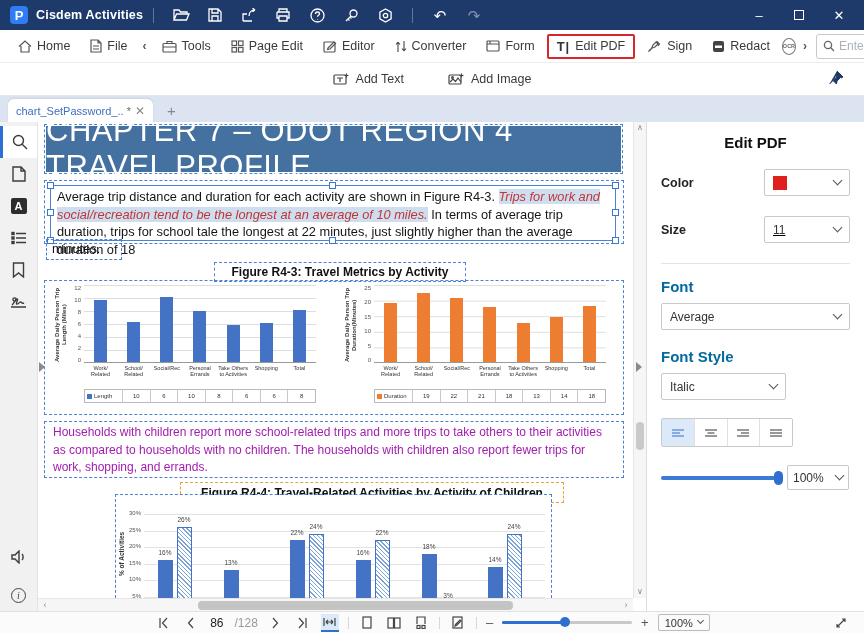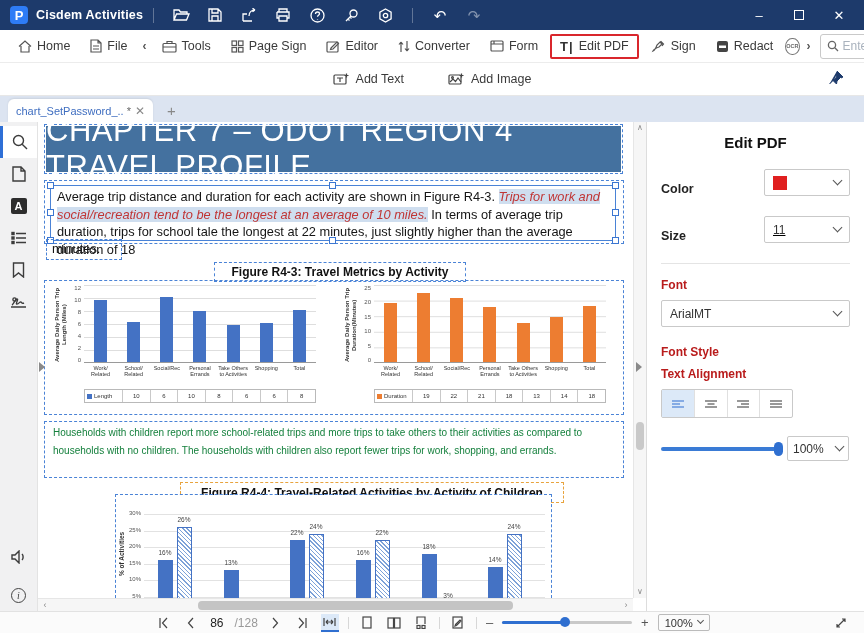--- a/index.html
+++ b/index.html
@@ -77,21 +77,21 @@
   .xchart .bars { display:flex; align-items:flex-end; border-bottom:1px solid #9a9a9a; }
   .xchart .bcol { flex:1; display:flex; justify-content:center; align-items:flex-end; }
   .xchart .bar { width:13px; }
   .xchart .cats { display:flex; }
   .xchart .cat { flex:1; font-size:5.5px; color:#333; text-align:center; padding:2px 1px 1px; line-height:6px; height:26px; }
   .xchart .trow { display:flex; border:1px solid #b9b9b9; height:14px; }
   .xchart .lcell { width:38px; font-size:6px; color:#333; display:flex; align-items:center; gap:2px; padding-left:2px; border-right:1px solid #c9c9c9; }
   .xchart .sw { width:5px; height:5px; display:inline-block; }
   .xchart .tcell { flex:1; font-size:6px; color:#333; text-align:center; line-height:12px; border-right:1px solid #c9c9c9; }
   .xchart .tcell:last-child { border-right:none; }
-  .para2 { position:absolute; left:6px; top:299px; width:580px; height:57px; border:1px dashed #4a83d6; font-size:10px; line-height:17.5px; color:#15803d; padding:2px 8px; }
+  .para2 { position:absolute; left:6px; top:299px; width:580px; height:57px; border:1px dashed #4a83d6; font-size:12px; line-height:17.5px; color:#a21caf; padding:2px 8px; }
   .figcap2 { position:absolute; left:142px; top:360px; width:384px; height:21px; border:1px dashed #e8a33d; font-weight:bold; font-size:12px; color:#111; display:flex; align-items:center; justify-content:center; }
   .chart3wrap { position:absolute; left:77px; top:372px; width:437px; height:104px; border:1px dashed #4a83d6; border-bottom:none; }
   .chart3 { position:relative; width:100%; height:100%; overflow:hidden; background:#fff; }
   .ylab2 { position:absolute; left:2px; top:24px; writing-mode:vertical-rl; transform:rotate(180deg); font-size:6.5px; font-weight:bold; color:#333; height:70px; text-align:center; }
   .gline { position:absolute; left:28px; right:6px; height:1px; background:#e2e2e2; }
   .gtick { position:absolute; left:0; width:25px; text-align:right; font-size:6px; color:#555; }
   .gbar { position:absolute; width:15px; }
   .gbar.solid { background:#4472c4; }
   .gbar.hatched { background:repeating-linear-gradient(45deg,#ffffff 0 2px,#7da2d8 2px 3px); border:1px solid #4472c4; }
   .glab { position:absolute; width:30px; text-align:center; font-size:6.5px; color:#444; }
@@ -102,31 +102,31 @@
   .scroll-arrow { position:absolute; width:100%; text-align:center; color:#8a8a8a; font-size:8px; line-height:10px; }
   .hscroll { position:absolute; left:0; right:13px; bottom:0; height:13px; background:#f6f6f6; border-top:1px solid #e6e6e6; display:flex; align-items:center; }
   .hthumb { position:absolute; top:2px; height:9px; border-radius:4px; background:#c4c4c4; left:160px; width:315px; }
   .h-arrow { color:#8a8a8a; font-size:9px; width:14px; text-align:center; }
   .h-arrow.right { margin-left:auto; }
   .collapse-arrow { position:absolute; width:0; height:0; border-top:5px solid transparent; border-bottom:5px solid transparent; border-left:6px solid #8a8a8a; top:240px; cursor:pointer; z-index:5; }
 
   
   .rightpanel { width:218px; background:#fff; border-left:1px solid #ddd; padding:10px 14px 0; }
   .rp-title { text-align:center; font-size:15px; font-weight:bold; color:#111; margin:2px 0 18px; }
-  .rp-row { display:flex; align-items:flex-end; justify-content:space-between; margin-bottom:20px; }
+  .rp-row { display:flex; align-items:center; justify-content:space-between; margin-bottom:20px; }
   .rp-label { font-size:12.5px; font-weight:bold; color:#222; }
   .rp-select { border:1px solid #c9c9c9; border-radius:2px; height:27px; display:flex; align-items:center; justify-content:space-between; padding:0 8px; cursor:pointer; background:#fff; }
   .rp-select.small { width:86px;text-decoration:underline; }
   .rp-select.full { width:100%; }
   .rp-select.mid { width:125px; }
   .chev-down { width:7px; height:7px; border-right:1.4px solid #555; border-bottom:1.4px solid #555; transform:rotate(45deg); margin-top:-4px; }
   .swatch { width:14px; height:14px; background:#e01f1f; }
   .rp-val { font-size:12px; color:#333; }
   .rp-divider { height:1px; background:#e4e4e4; margin:2px 0 14px; }
-  .rp-sec-label { font-size:12px; font-weight:bold; color:#b91c1c; margin-bottom:8px; }
+  .rp-sec-label { font-size:15px; font-weight:bold; color:#0369a1; margin-bottom:8px; }
   .align-group { display:flex; border:1px solid #c9c9c9; border-radius:2px; width:132px; height:29px; margin-bottom:18px; }
   .align-btn { flex:1; display:flex; align-items:center; justify-content:center; cursor:pointer; border-right:1px solid #e0e0e0; }
   .align-btn:last-child { border-right:none; }
   .align-btn.active { background:#dce9f8; }
   .align-btn svg { stroke:#333; stroke-width:1.2; }
   .opacity-row { display:flex; align-items:center; gap:8px; }
   .slider { position:relative; width:118px; height:4px; background:#3a7bd5; border-radius:2px; }
   .slider-thumb { position:absolute; right:-4px; top:-5px; width:9px; height:14px; background:#2f6fd0; border-radius:5px; }
   .rp-select.pct { width:62px; height:25px; padding:0 5px; }
 
@@ -227,21 +227,21 @@
         </svg>
         <span>Tools</span>
       </div>
     <div class="rb-item">
         <svg width="13" height="13" viewBox="0 0 13 13">
           <rect x="1" y="1" width="4.5" height="4.5"></rect>
           <rect x="7.5" y="1" width="4.5" height="4.5"></rect>
           <rect x="1" y="7.5" width="4.5" height="4.5"></rect>
           <rect x="7.5" y="7.5" width="4.5" height="4.5"></rect>
         </svg>
-        <span>Page Sign</span>
+        <span>Page Edit</span>
       </div>
     <div class="rb-item">
         <svg width="14" height="13" viewBox="0 0 14 13">
           <rect x="1" y="2" width="11" height="10" rx="1"></rect>
           <path d="M5 8l6-6 1.5 1.5L7 9l-2.5.5z"></path>
         </svg>
         <span>Editor</span>
       </div>
     <div class="rb-item">
         <svg width="12" height="13" viewBox="0 0 12 13">
@@ -569,27 +569,30 @@
         <div class="rp-select small">
           <span class="rp-val">11</span>
           <span class="chev-down"></span>
         </div>
       </div>
 
       <div class="rp-divider"></div>
 
       <div class="rp-sec-label">Font</div>
       <div class="rp-select full" style="margin-bottom:18px">
-        <span class="rp-val">ArialMT</span>
+        <span class="rp-val">Average</span>
         <span class="chev-down"></span>
       </div>
 
       <div class="rp-sec-label">Font Style</div>
-
-      <div class="rp-sec-label">Text Alignment</div>
+      <div class="rp-select mid" style="margin-bottom:18px">
+        <span class="rp-val">Italic</span>
+        <span class="chev-down"></span>
+      </div>
+
       <div class="align-group">
         <div class="align-btn active">
             <svg width="14" height="10" viewBox="0 0 14 10">
               <path d="M1 2h12M1 5h8M1 8h12" stroke="#2f6fd0"></path>
             </svg>
           </div>
         <div class="align-btn">
             <svg width="14" height="10" viewBox="0 0 14 10">
               <path d="M1 2h12M3.5 5h7M1 8h12"></path>
             </svg>

